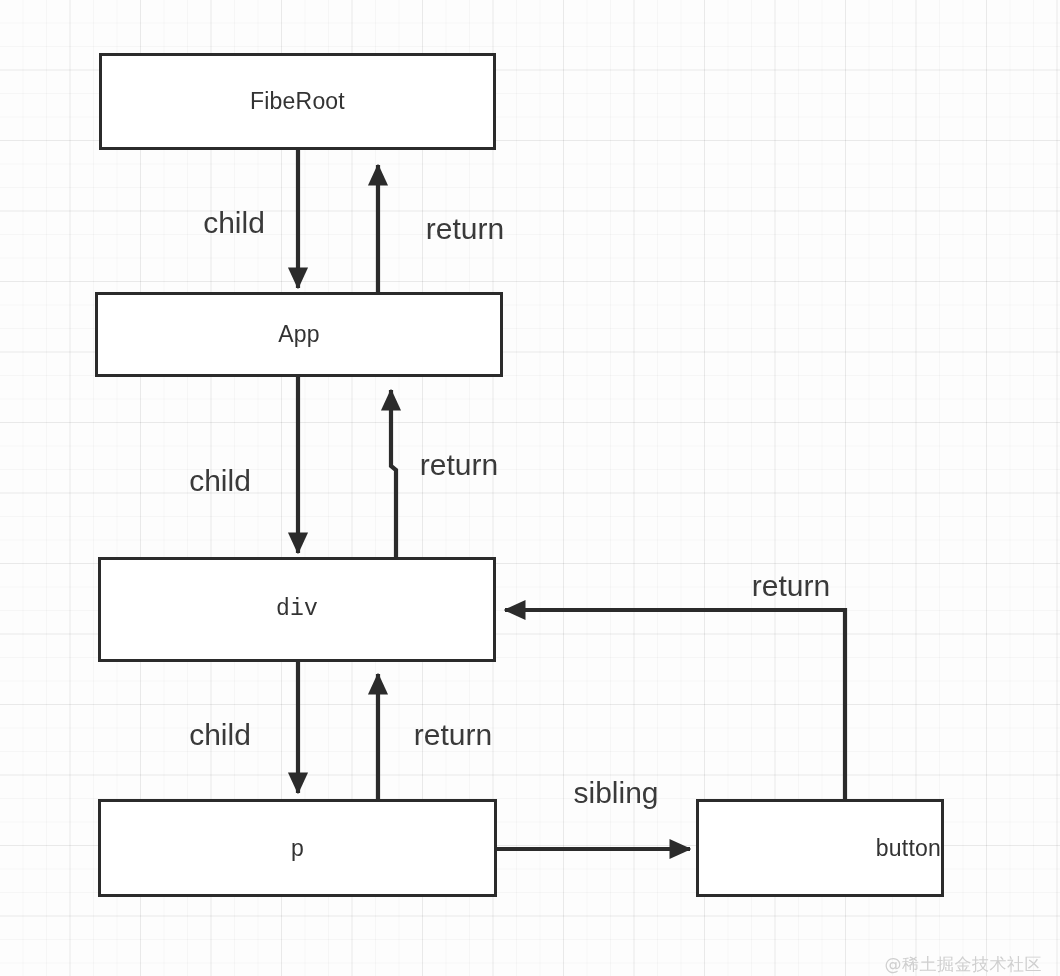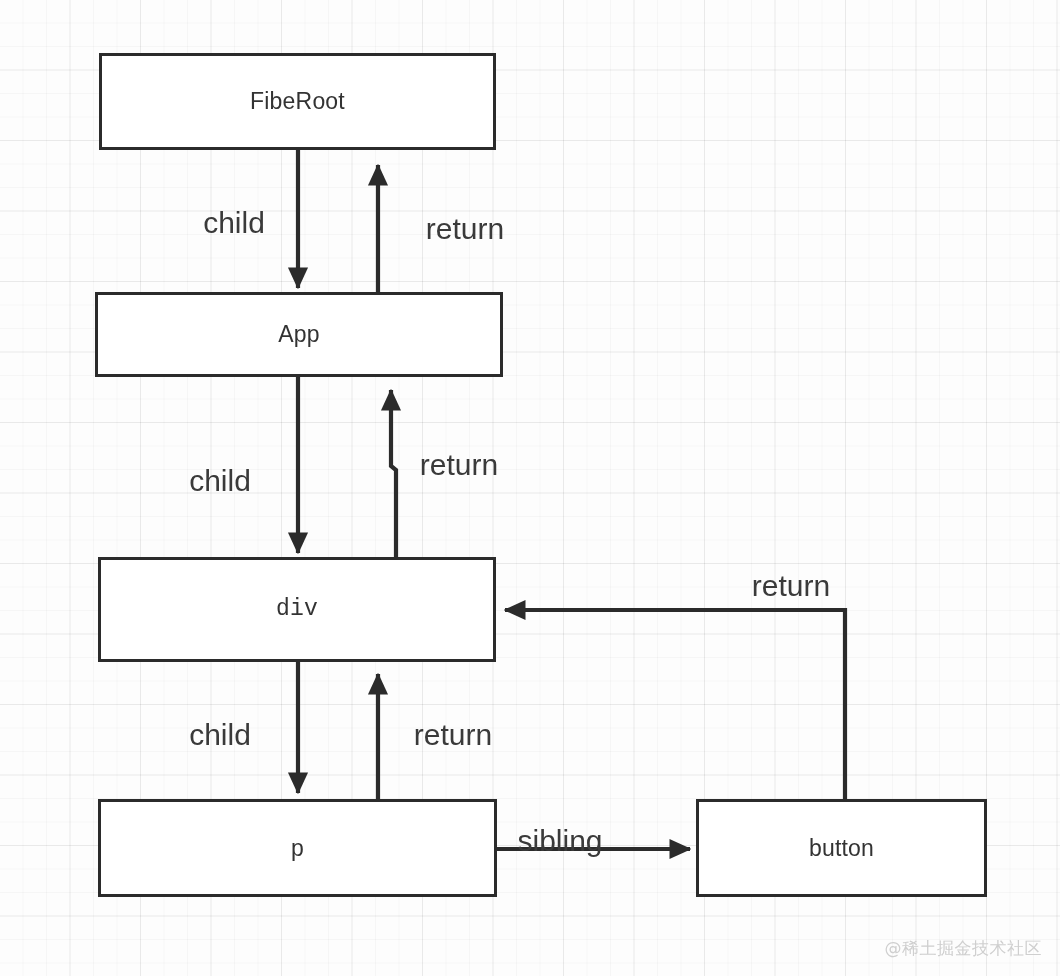--- a/index.html
+++ b/index.html
@@ -55,21 +55,21 @@
     font-family: "Liberation Sans", sans-serif;
     font-size: 30px;
     color: #3a3a3a;
     white-space: nowrap;
     line-height: 1;
     transform: translate(-50%, -50%);
   }
   .watermark {
     position: absolute;
     right: 18px;
-    bottom: 16px;
+    bottom: 0;
     font-size: 17px;
     color: #cfcfcf;
     font-family: "DejaVu Sans", sans-serif;
     white-space: nowrap;
     letter-spacing: 0.5px;
   }
 </style>
 </head>
 <body>
 
@@ -108,35 +108,35 @@
   </div>
 
   <div class="node" style="left:98px; top:557px; width:398px; height:105px;font-family:Liberation Mono, monospace;">
     <span class="node-label">div</span>
   </div>
 
   <div class="node" style="left:98px; top:799px; width:399px; height:98px;">
     <span class="node-label">p</span>
   </div>
 
-  <div class="node" style="left:696px; top:799px; width:291px; height:98px;">
+  <div class="node" style="left:696px; top:799px; width:248px; height:98px;justify-content:flex-end;">
     <span class="node-label">button</span>
   </div>
 
   <div class="edge-label" style="left:234px; top:223px;">child</div>
 
   <div class="edge-label" style="left:465px; top:229px;">return</div>
 
   <div class="edge-label" style="left:220px; top:481px;">child</div>
 
   <div class="edge-label" style="left:459px; top:465px;">return</div>
 
   <div class="edge-label" style="left:220px; top:735px;">child</div>
 
   <div class="edge-label" style="left:453px; top:735px;">return</div>
 
-  <div class="edge-label" style="left:560px; top:793px;margin-top:48px;">sibling</div>
+  <div class="edge-label" style="left:616px; top:793px;">sibling</div>
 
   <div class="edge-label" style="left:791px; top:586px;">return</div>
 
   <div class="watermark">@稀土掘金技术社区</div>
 
 </div>
 
 </body></html>

